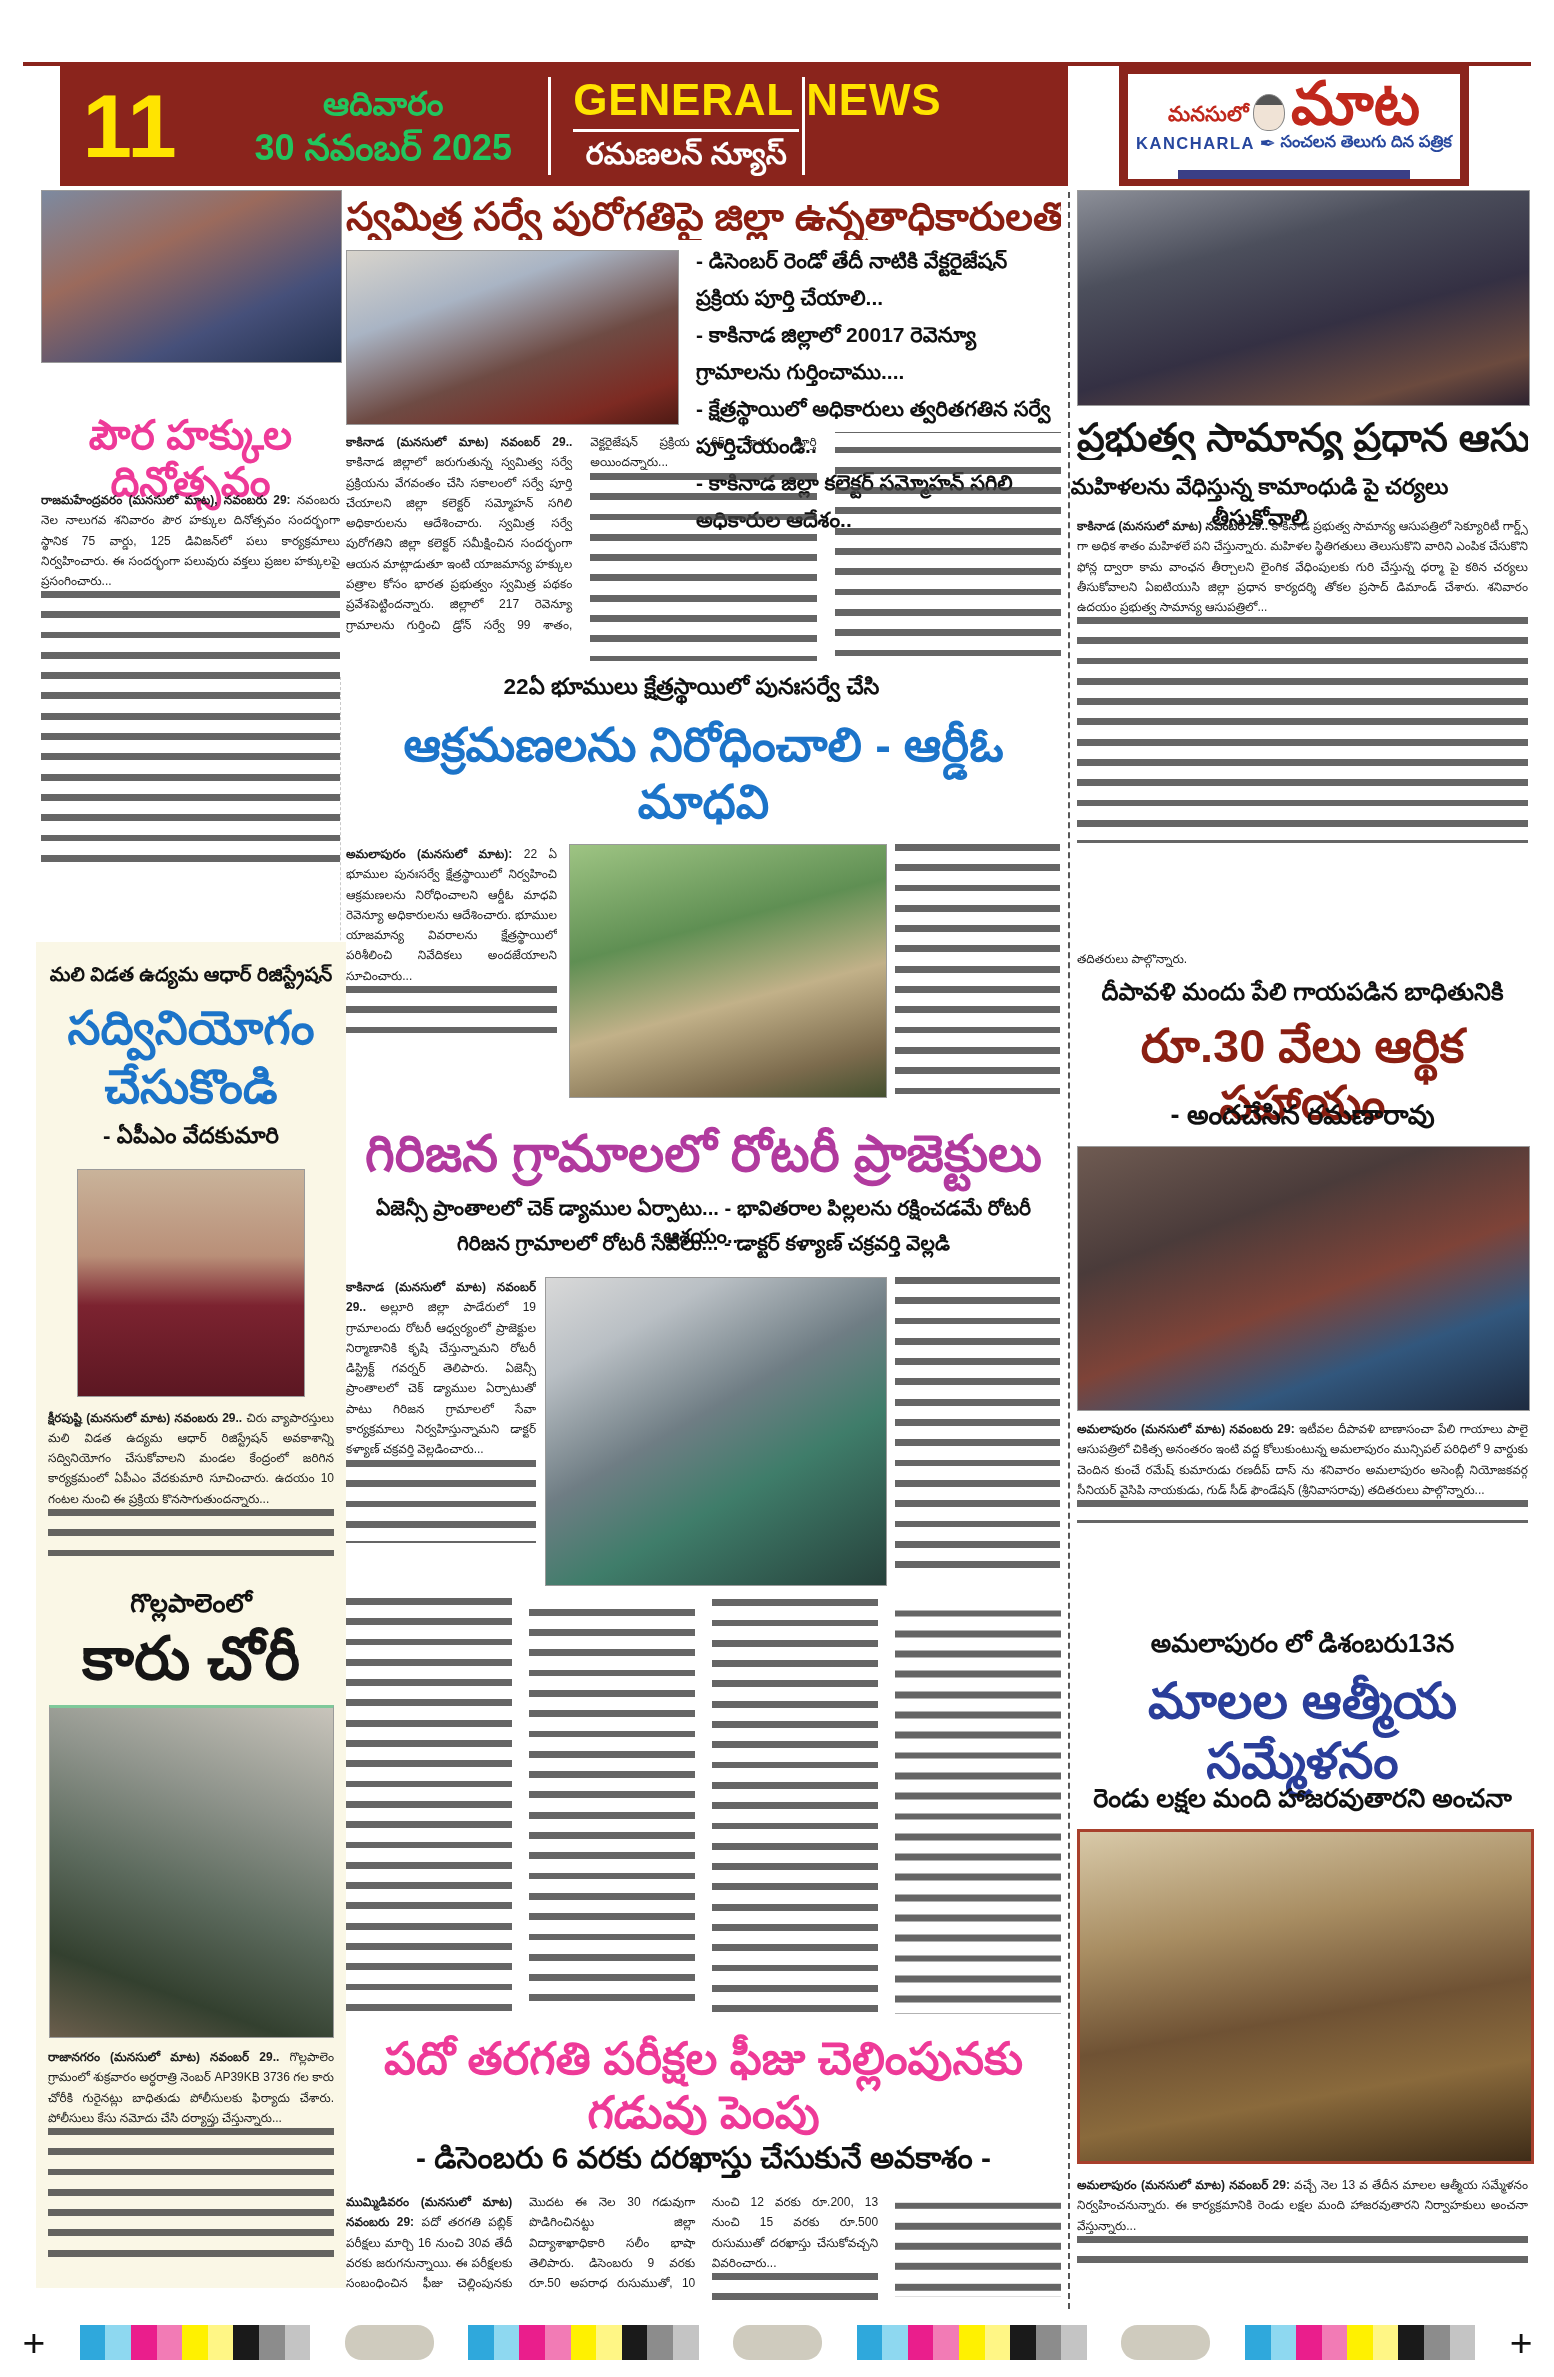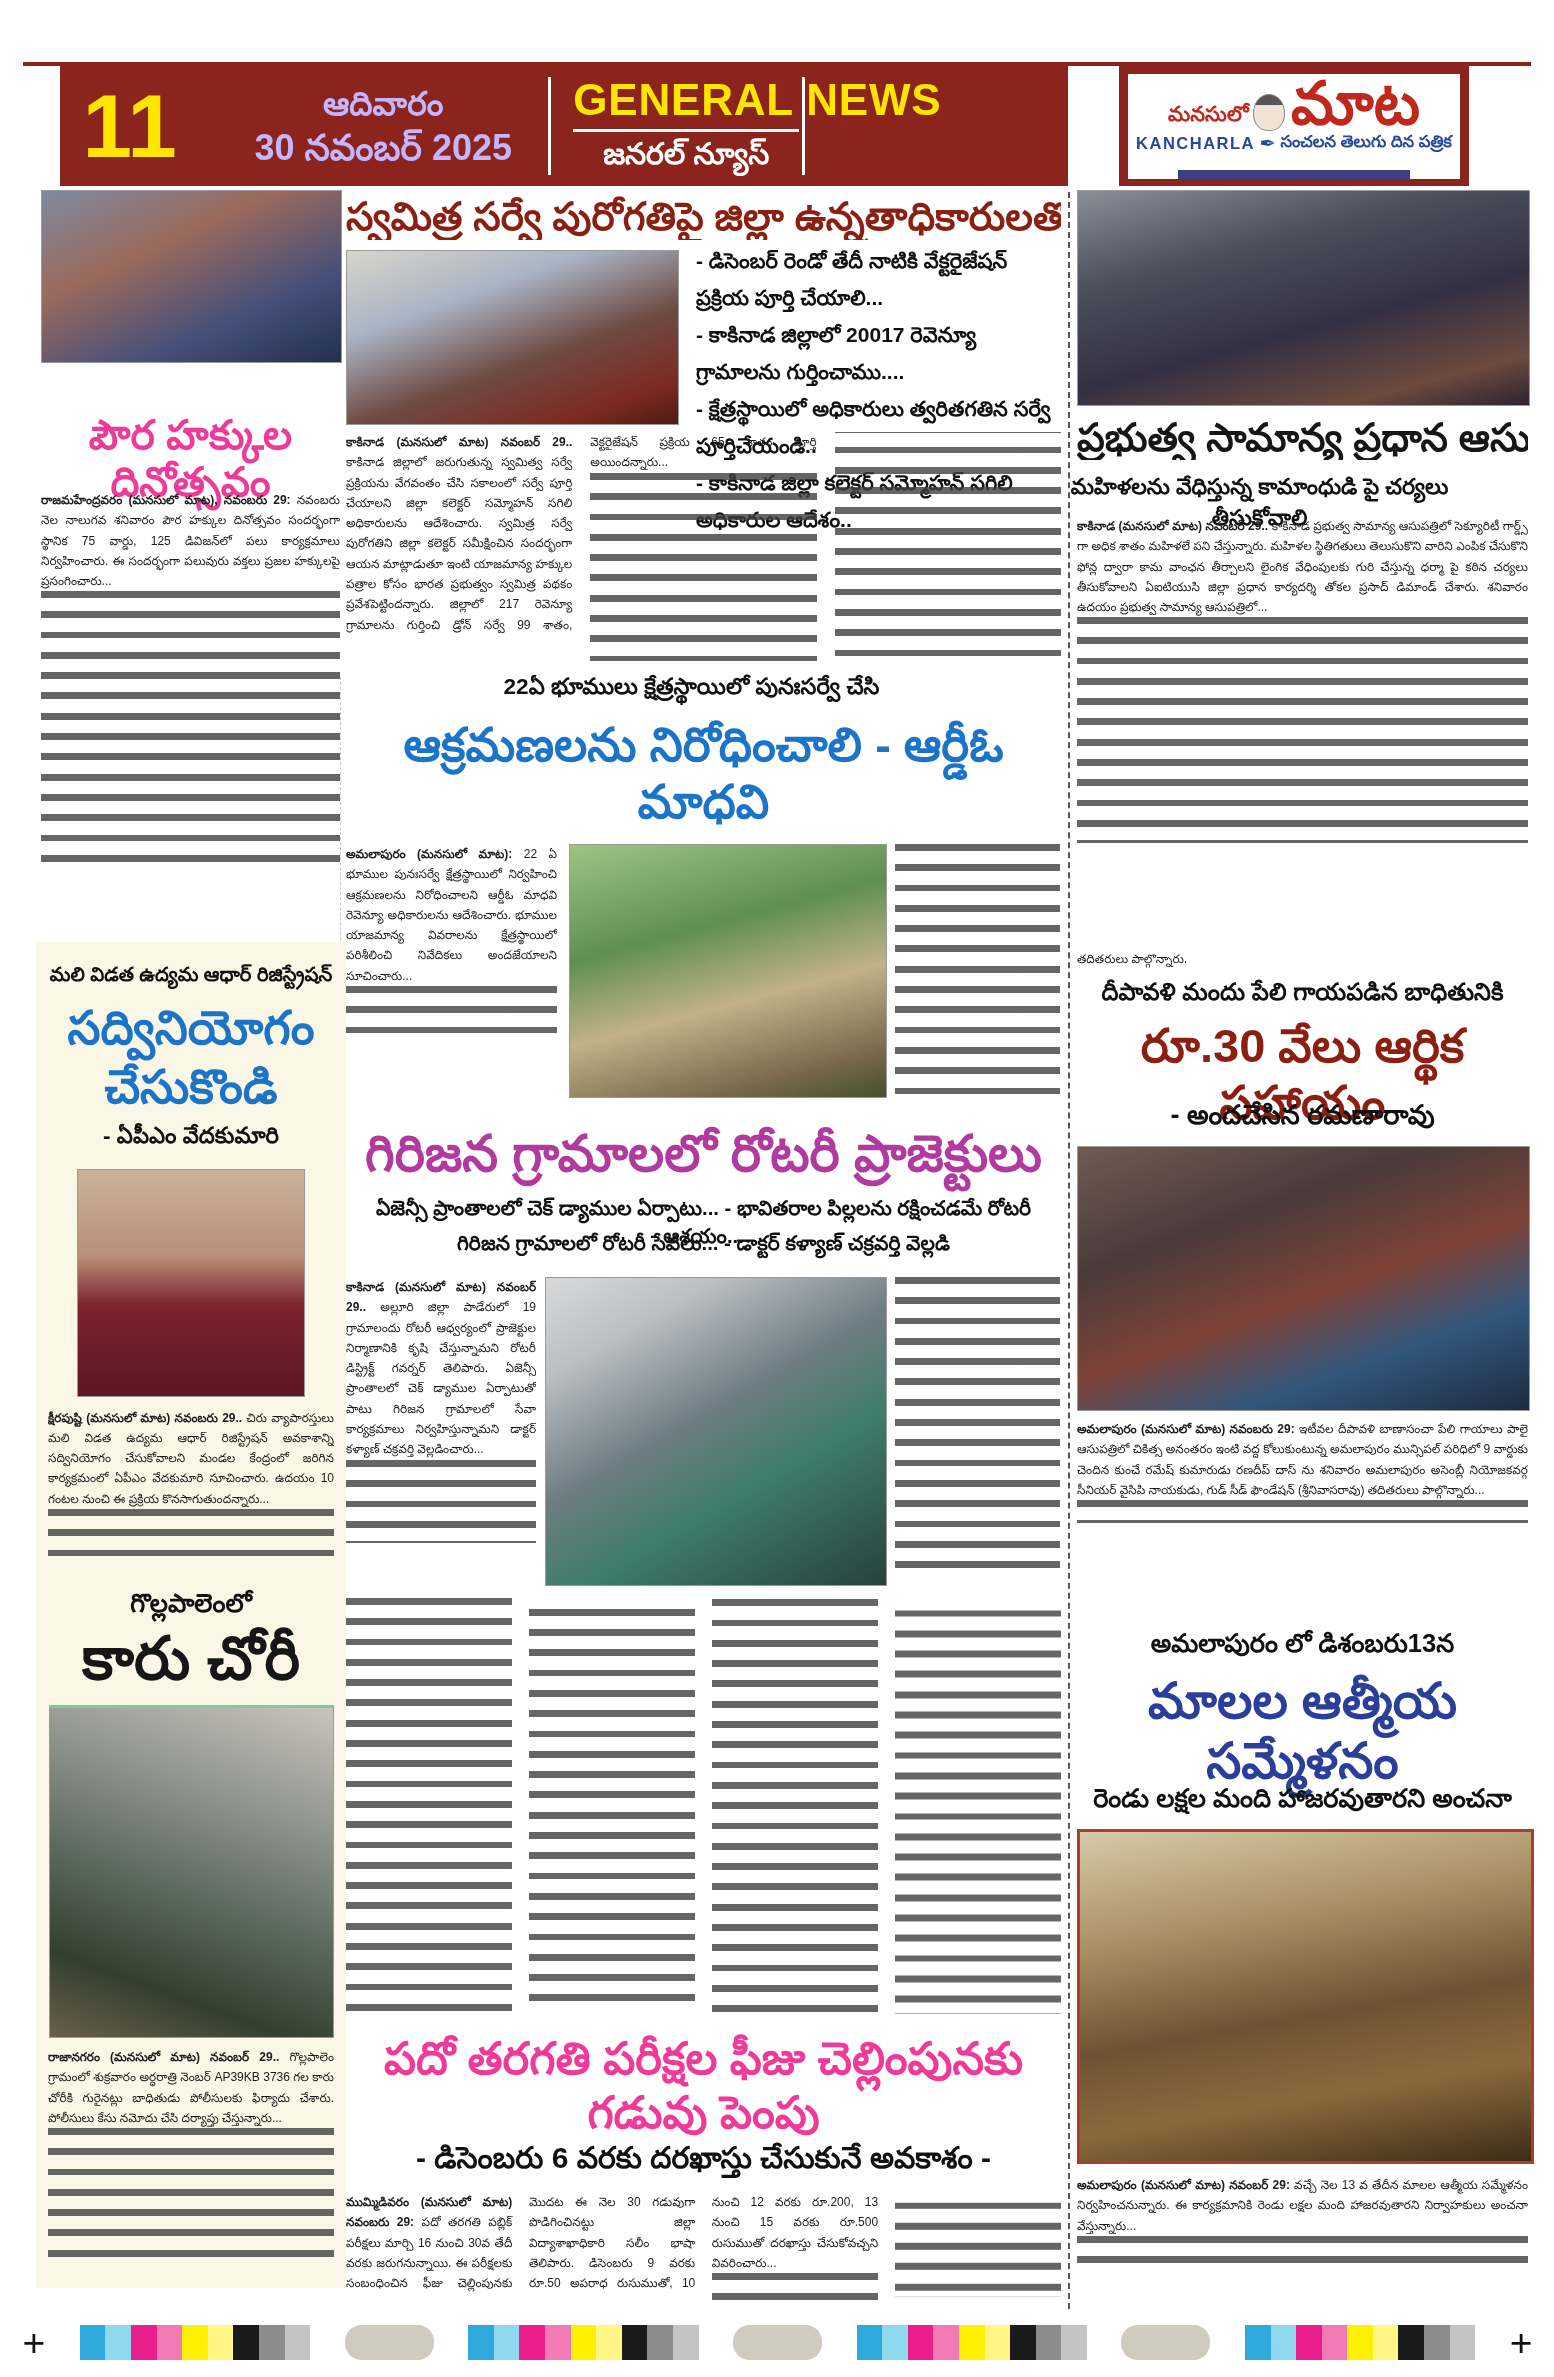--- a/index.html
+++ b/index.html
@@ -3,21 +3,21 @@
 <meta charset="utf-8">
 <style>
   html,body{margin:0;padding:0;background:#e8e8e8;}
   .page{position:relative;width:1555px;height:2377px;background:#ffffff;
         font-family:"Liberation Sans","DejaVu Sans",sans-serif;overflow:hidden;color:#1c1c1c;}
   .abs{position:absolute;}
   
   .topline{position:absolute;left:22.6px;top:62px;width:1508px;height:3.8px;background:#8a241c;}
   .mast{position:absolute;left:60px;top:66px;width:1008px;height:120px;background:#8a241c;display:flex;align-items:center;}
   .pgnum{font-size:89px;font-weight:bold;color:#ffe400;margin-left:22.6px;line-height:113px;}
-  .dateblk{width:323px;text-align:center;color:#c4b5fd;font-weight:bold;margin-left:45px;}
+  .dateblk{width:323px;text-align:center;color:#22c55e;font-weight:bold;margin-left:45px;}
   .dateblk .d1{font-size:33px;line-height:42px;}
   .dateblk .d2{font-size:36px;line-height:45px;}
   .vdiv{width:3px;height:98px;background:#fff;margin:0 3px;}
   .gnblk{width:226px;text-align:center;margin-left:19.6px;}
   .gn-en{font-size:44px;font-weight:bold;color:#ffe400;letter-spacing:0.8px;white-space:nowrap;}
   .gn-rule{height:3px;background:#fff;width:226px;margin:4.5px auto;}
   .gn-te{font-size:30px;font-weight:bold;color:#fff;}
   .logobox{position:absolute;left:1119px;top:66px;width:350px;height:120px;background:#8a241c;padding:0;}
   .logoin{position:absolute;left:9px;top:7.5px;right:9px;bottom:7.5px;background:#fff;text-align:center;}
   .logorow{display:flex;align-items:flex-end;justify-content:center;margin-top:3px;}
@@ -62,21 +62,21 @@
   <div class="mast">
     <div class="pgnum">11</div>
     <div class="dateblk">
       <div class="d1">ఆదివారం</div>
       <div class="d2">30 నవంబర్ 2025</div>
     </div>
     <div class="vdiv"></div>
     <div class="gnblk">
       <div class="gn-en">GENERAL NEWS</div>
       <div class="gn-rule"></div>
-      <div class="gn-te">జనరల్ న్యూస్</div>
+      <div class="gn-te">రమణలన్ న్యూస్</div>
     </div>
     <div class="vdiv"></div>
   </div>
 
   <div class="logobox">
     <div class="logoin">
       <div class="logorow">
         <span class="logopre">మనసులో</span>
         <span class="logoface"></span>
         <span class="logotitle">మాట</span>

